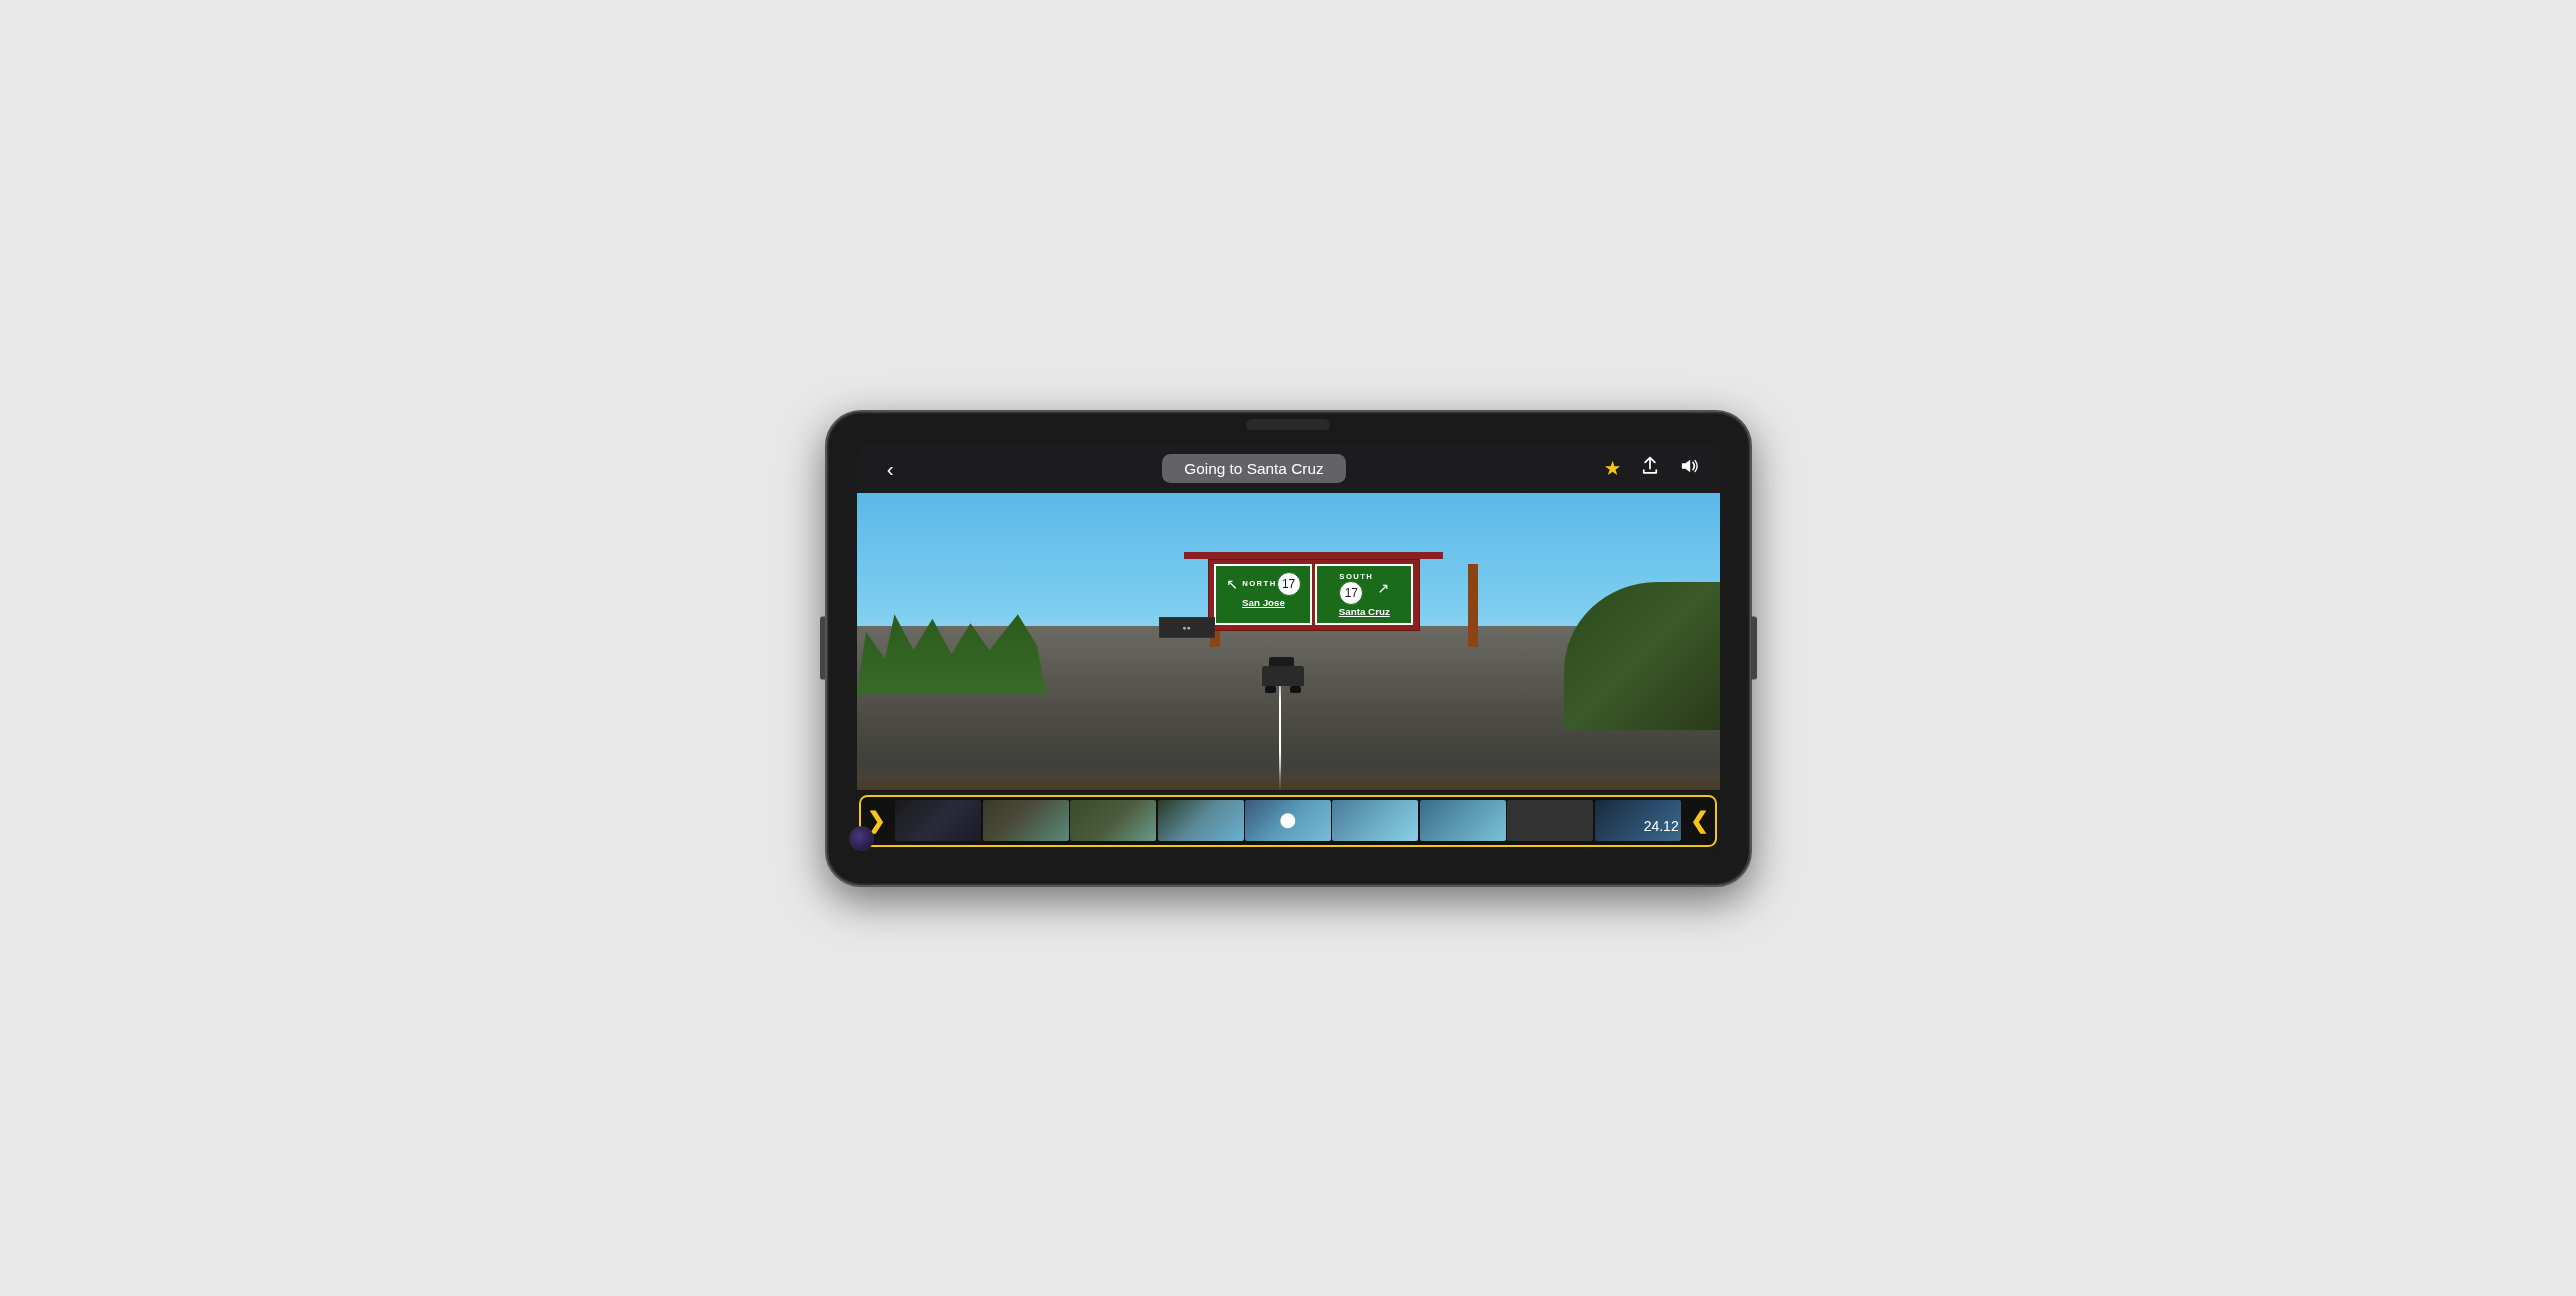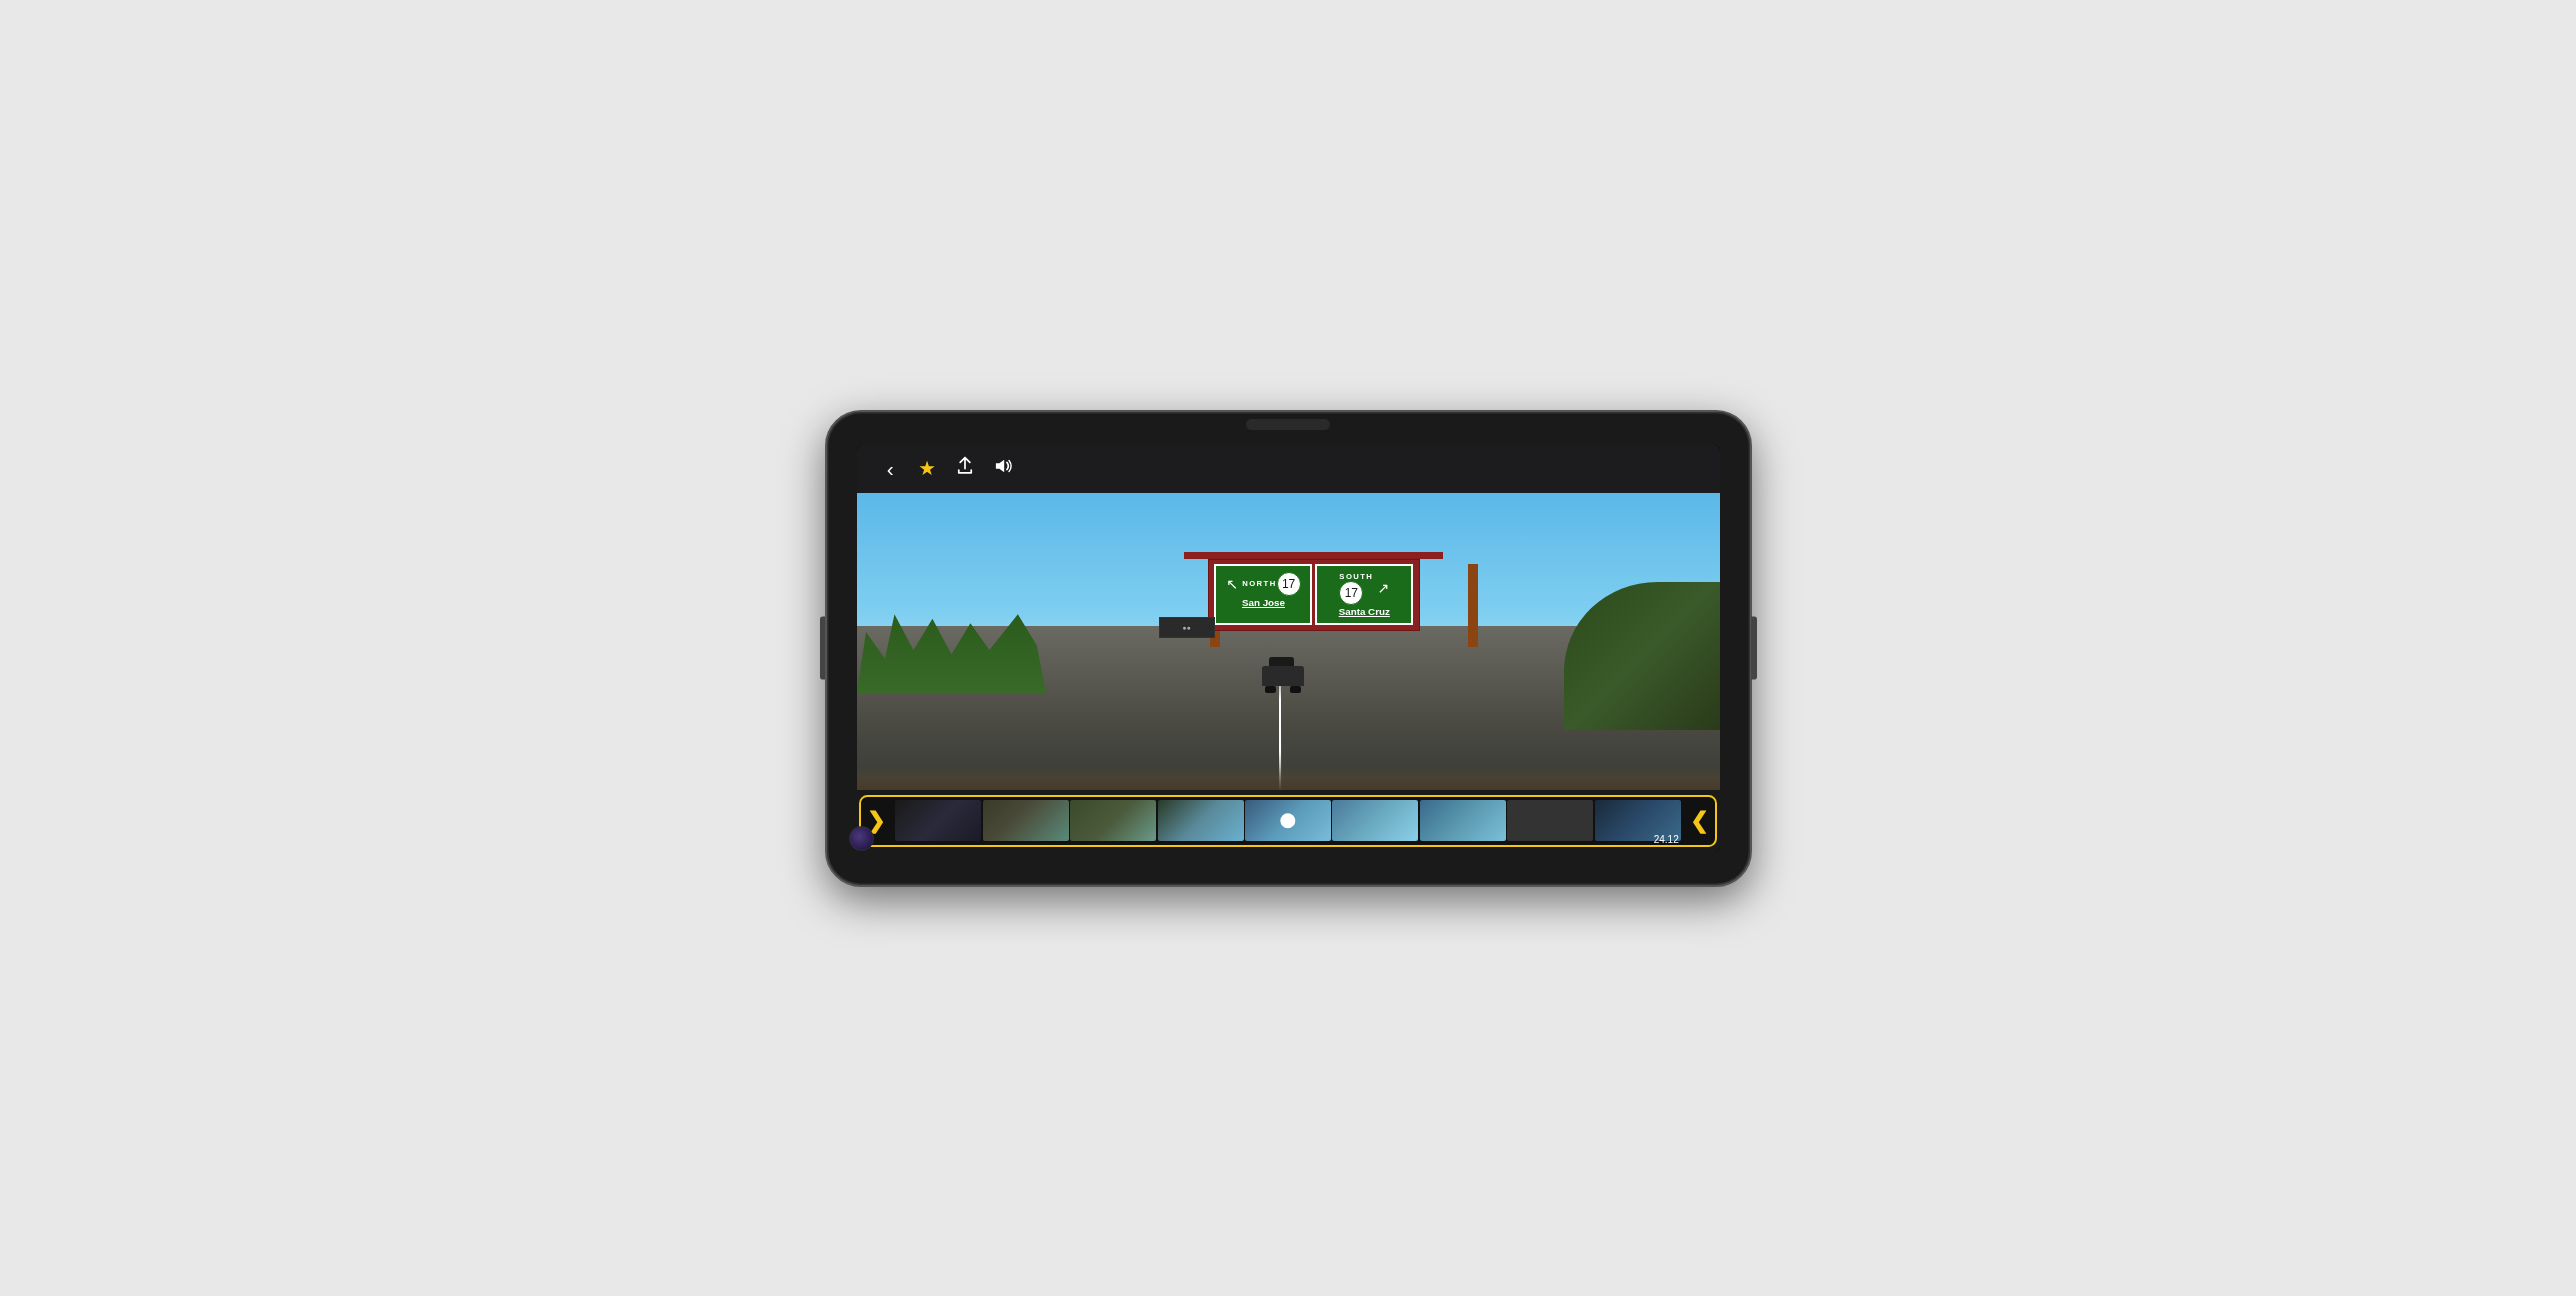--- a/index.html
+++ b/index.html
@@ -422,23 +422,23 @@
       height: 15.4px;
       background: #fff;
       border-radius: 50%;
       z-index: 10;
       cursor: pointer;
     }
 
     .timestamp {
       position: absolute;
       right: 36px;
-      bottom: 0;
+      bottom: 11px;
       color: #fff;
-      font-size: 10px;
+      font-size: 14px;
       font-weight: 500;
       z-index: 10;
     }
   </style>
 </head>
 <body>
 
 <div class="phone-outer">
 
   <div class="side-btn-left"></div>
@@ -446,20 +446,23 @@
 
   <div class="top-notch"></div>
 
   <div class="camera-dot"></div>
 
   <div class="phone-screen">
 
     <div class="top-bar">
       <div class="back-btn">‹</div>
 
+      <div class="title-bar">
+        <div class="title-pill">Going to Santa Cruz</div>
+      </div>
 
       <div class="top-actions">
         <span class="action-icon star">★</span>
         <span class="action-icon">
           <svg width="18" height="19.7" viewBox="0 0 26 28" fill="none">
             <path d="M13 2 L13 18 M6 9 L13 2 L20 9 M4 20 L4 24 L22 24 L22 20" stroke="white" stroke-width="2.5" stroke-linecap="round" stroke-linejoin="round" fill="none"></path>
           </svg>
         </span>
         <span class="action-icon">
           <svg width="21" height="18" viewBox="0 0 30 26" fill="none">

